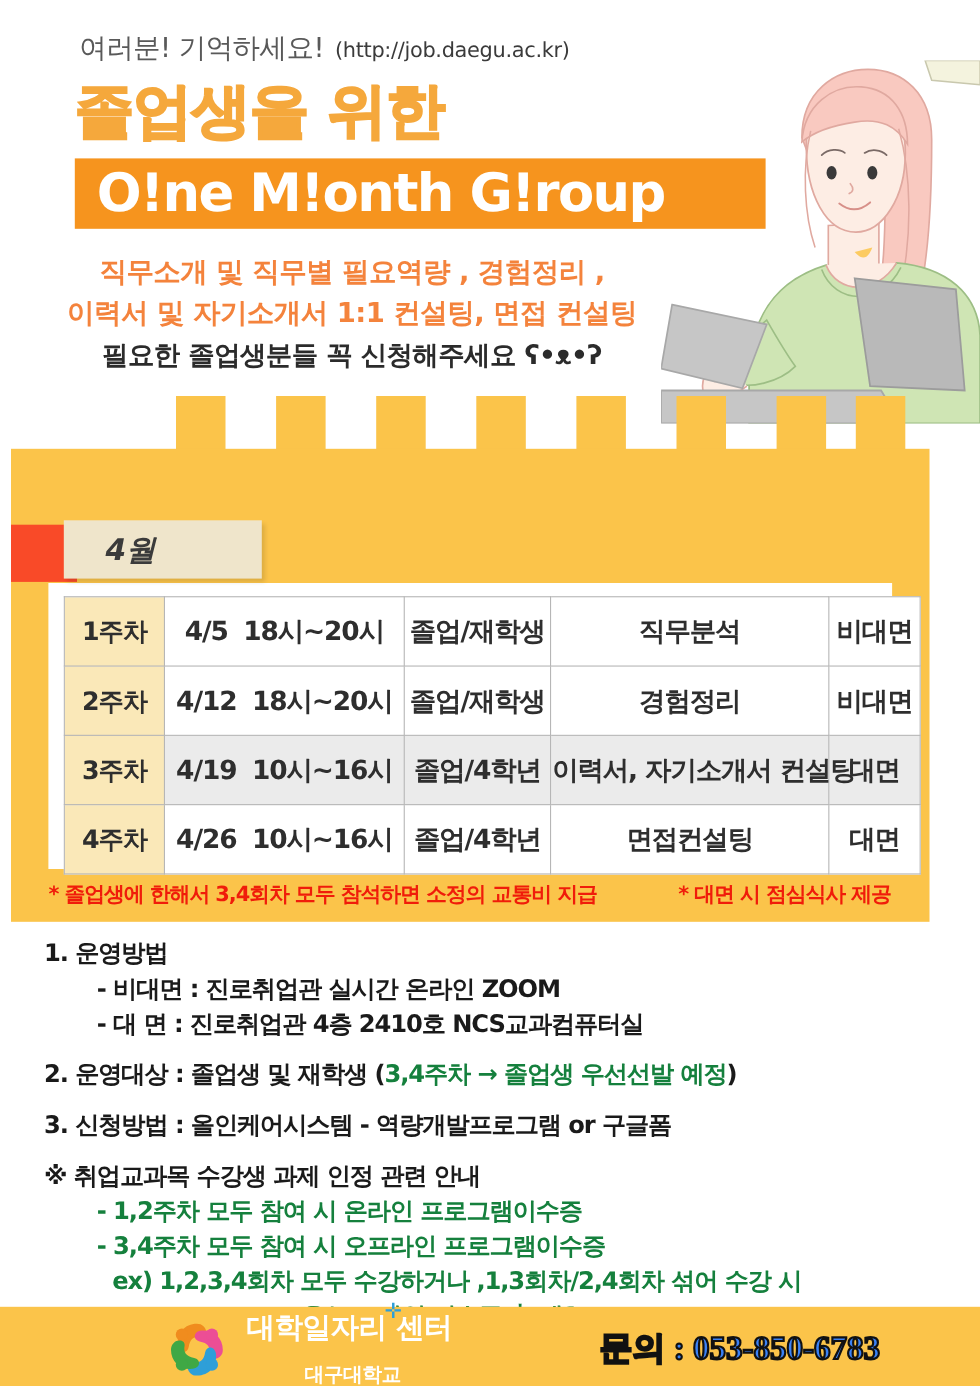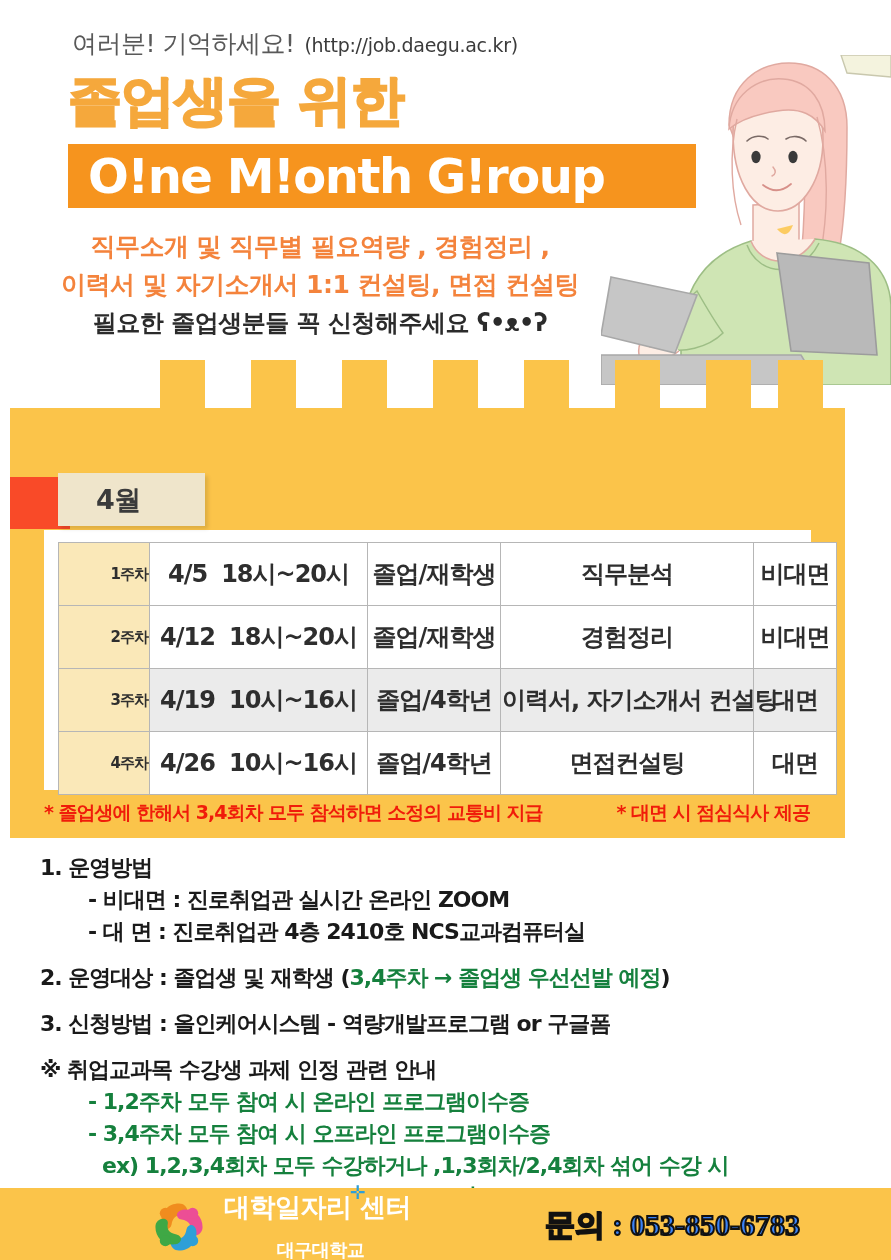--- a/index.html
+++ b/index.html
@@ -143,26 +143,27 @@
     left: 10px;
     top: 477px;
     width: 60px;
     height: 52px;
     background: #F94A28;
   }
   .month-tab {
     position: absolute;
     left: 58px;
     top: 473px;
-    width: 147px;
+    width: 180px;
     height: 53px;
     background: #EFE5CB;
     box-shadow: 3px 3px 4px rgba(0,0,0,0.12);
     display: flex;
     align-items: center;
+    font-style: italic;
   }
   .month-tab span {
     margin-left: 38px;
     font-size: 27px;
     font-weight: 700;
     color: #3b3b3b;
     letter-spacing: -0.5px;
   }
 
   
@@ -184,22 +185,21 @@
     font-weight: 700;
     color: #2e2e2e;
     letter-spacing: -1px;
     white-space: nowrap;
     background: #ffffff;
   }
   .sched tr.alt td { background: #EBEBEB; }
   .sched td.c-week {
     width: 88px;
     background: #FAE8B8 !important;
-    font-size: 15px;
-    text-align: right;
+    font-size: 23px;
   }
   .sched td.c-date  { width: 215px; font-weight: 600; }
   .sched td.c-who   { width: 130px; }
   .sched td.c-topic { width: 250px; }
   .sched td.c-mode  { width: 80px; }
   .sched td .date-d  { margin-right: 14px; }
 
   .notice-row {
     position: absolute;
     left: 44px;

